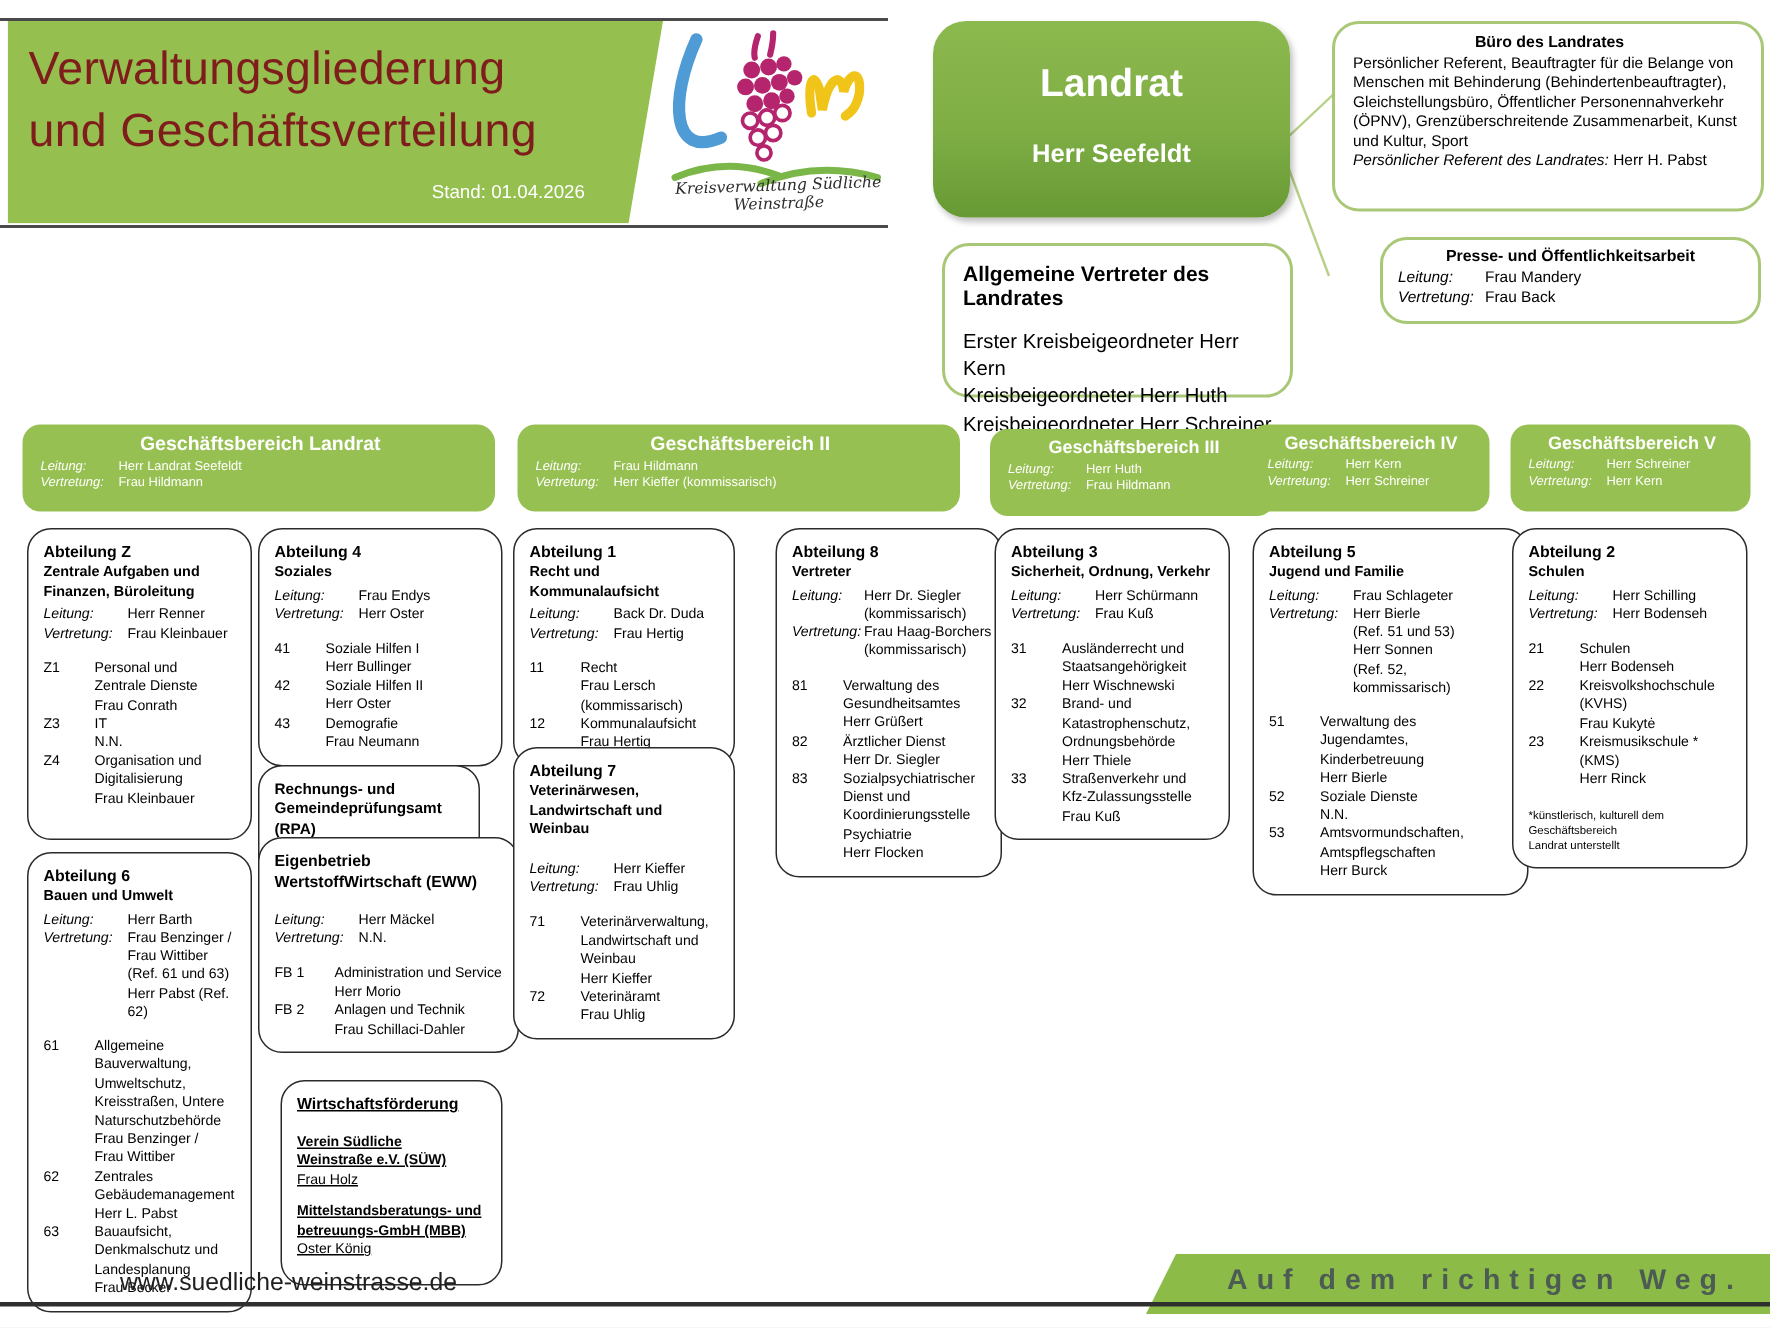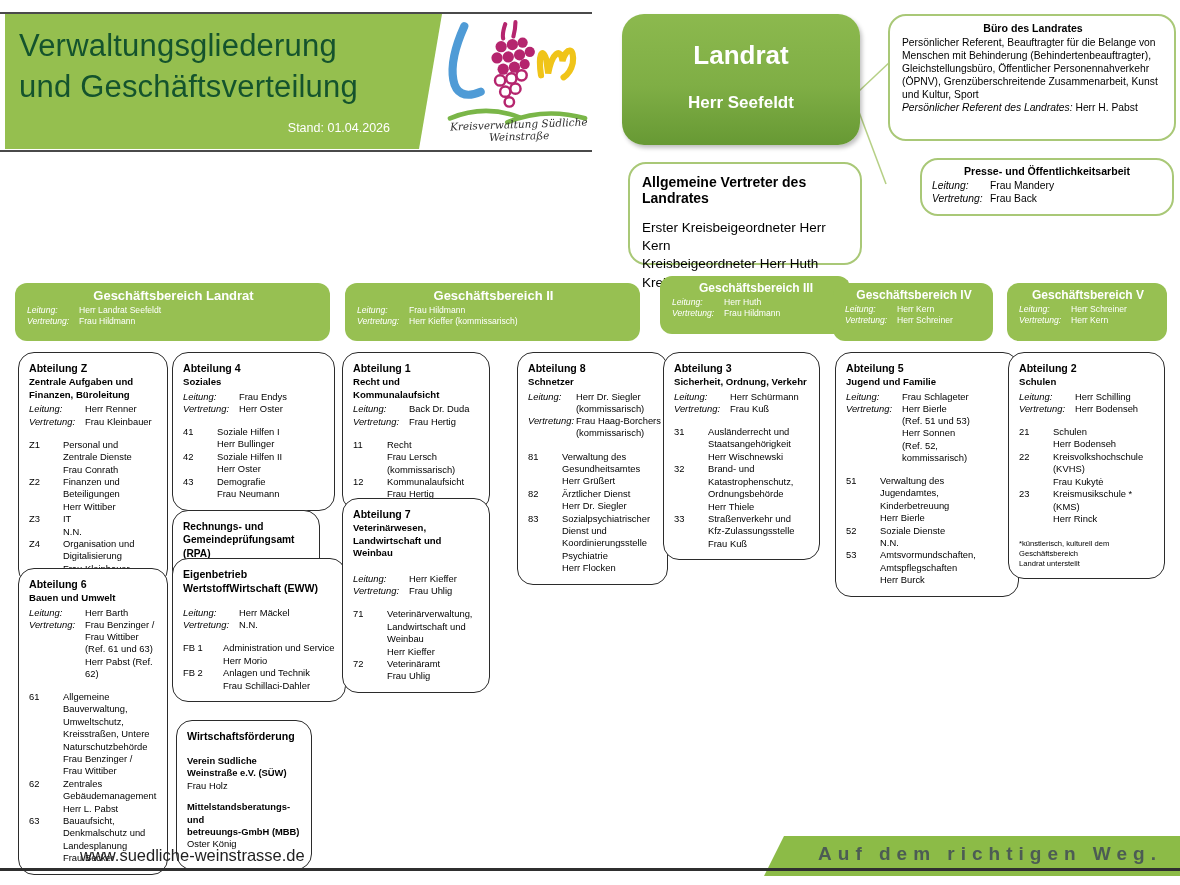--- a/index.html
+++ b/index.html
@@ -4,21 +4,21 @@
 <style>
   * { margin:0; padding:0; box-sizing:border-box; }
   body { background:#e8e8e8; font-family:"Liberation Sans", sans-serif; }
   .page { position:relative; width:1180px; height:885px; background:#ffffff; overflow:hidden; margin:0 auto; }
 
   .hairline { position:absolute; background:#4a4a4a; height:1.5px; }
 
   
   .banner { position:absolute; left:5px; top:14px; width:437px; height:135px;
             background:#95bf4f; clip-path:polygon(0 0,437px 0,414px 100%,0 100%); }
-  .banner-title { position:absolute; left:14px; top:12px; color:#14532d; font-size:31px; line-height:1.32; white-space:pre-line; letter-spacing:.2px; }
+  .banner-title { position:absolute; left:14px; top:12px; color:#7f1d1d; font-size:31px; line-height:1.32; white-space:pre-line; letter-spacing:.2px; }
   .stand { position:absolute; right:52px; bottom:14px; color:#fff; font-size:12.5px; }
 
   .logo { position:absolute; left:435px; top:16px; width:165px; height:133px; }
   .logo-caption { position:absolute; left:424px; top:118px; width:190px; text-align:center;
                   font-family:"DejaVu Serif", serif; font-style:italic; font-size:10.5px; color:#2e2e2e;
                   transform:rotate(-2deg); }
 
   
   .gbox { position:absolute; left:622px; top:14px; width:238px; height:131px; border-radius:22px;
           background:linear-gradient(180deg,#8cb94e 0%,#7fae45 55%,#679934 100%);
@@ -166,21 +166,21 @@
     <div class="gt">Geschäftsbereich II</div>
     <div class="kv">
         <span class="k">Leitung:</span>
         <span class="v">Frau Hildmann</span>
       </div>
     <div class="kv">
         <span class="k">Vertretung:</span>
         <span class="v">Herr Kieffer (kommissarisch)</span>
       </div>
   </div>
-  <div class="gb" style="left:660px;top:276px;width:190px;">
+  <div class="gb" style="left:660px;top:286px;width:190px;">
     <div class="gt" style="font-size:12px">Geschäftsbereich III</div>
     <div class="kv">
         <span class="k">Leitung:</span>
         <span class="v">Herr Huth</span>
       </div>
     <div class="kv">
         <span class="k">Vertretung:</span>
         <span class="v">Frau Hildmann</span>
       </div>
   </div>
@@ -217,25 +217,20 @@
     <div class="kv">
         <span class="k">Vertretung:</span>
         <span class="v">Frau Kleinbauer</span>
       </div>
     <div class="items">
       <div class="item">
           <span class="nr">Z1</span>
           <span class="v">Personal und
 Zentrale Dienste
 Frau Conrath</span>
-        </div>
-      <div class="item">
-          <span class="nr">Z2</span>
-          <span class="v">Finanzen und Beteiligungen
-Herr Wittiber</span>
         </div>
       <div class="item">
           <span class="nr">Z3</span>
           <span class="v">IT
 N.N.</span>
         </div>
       <div class="item">
           <span class="nr">Z4</span>
           <span class="v">Organisation und
 Digitalisierung
@@ -344,21 +339,21 @@
 Herr Morio</span>
         </div>
       <div class="item">
           <span class="nr w">FB 2</span>
           <span class="v">Anlagen und Technik
 Frau Schillaci-Dahler</span>
         </div>
     </div>
   </div>
 
-  <div class="dept" style="left:176px;top:720px;width:136px;min-height:116px;">
+  <div class="dept" style="left:187px;top:720px;width:148px;min-height:116px;text-decoration:underline;">
     <div class="d-title">Wirtschaftsförderung</div>
     <div class="gap"></div>
     <div class="sec-t">Verein Südliche
 Weinstraße e.V.  (SÜW)</div>
     <div class="sec-p">Frau Holz</div>
     <div class="sec-t">Mittelstandsberatungs- und
 betreuungs-GmbH (MBB)</div>
     <div class="sec-p">Oster König</div>
   </div>
 
@@ -411,21 +406,21 @@
       <div class="item">
           <span class="nr">72</span>
           <span class="v">Veterinäramt
 Frau Uhlig</span>
         </div>
     </div>
   </div>
 
   <div class="dept" style="left:517px;top:352px;width:151px;min-height:213px;">
     <div class="d-title">Abteilung 8</div>
-    <div class="d-sub">Schnetzer</div>
+    <div class="d-sub">Vertreter</div>
     <div class="kv">
         <span class="k" style="flex-basis:48px">Leitung:</span>
         <span class="v">Herr Dr. Siegler
 (kommissarisch)</span>
       </div>
     <div class="kv">
         <span class="k" style="flex-basis:48px">Vertretung:</span>
         <span class="v">Frau Haag-Borchers
 (kommissarisch)</span>
       </div>

